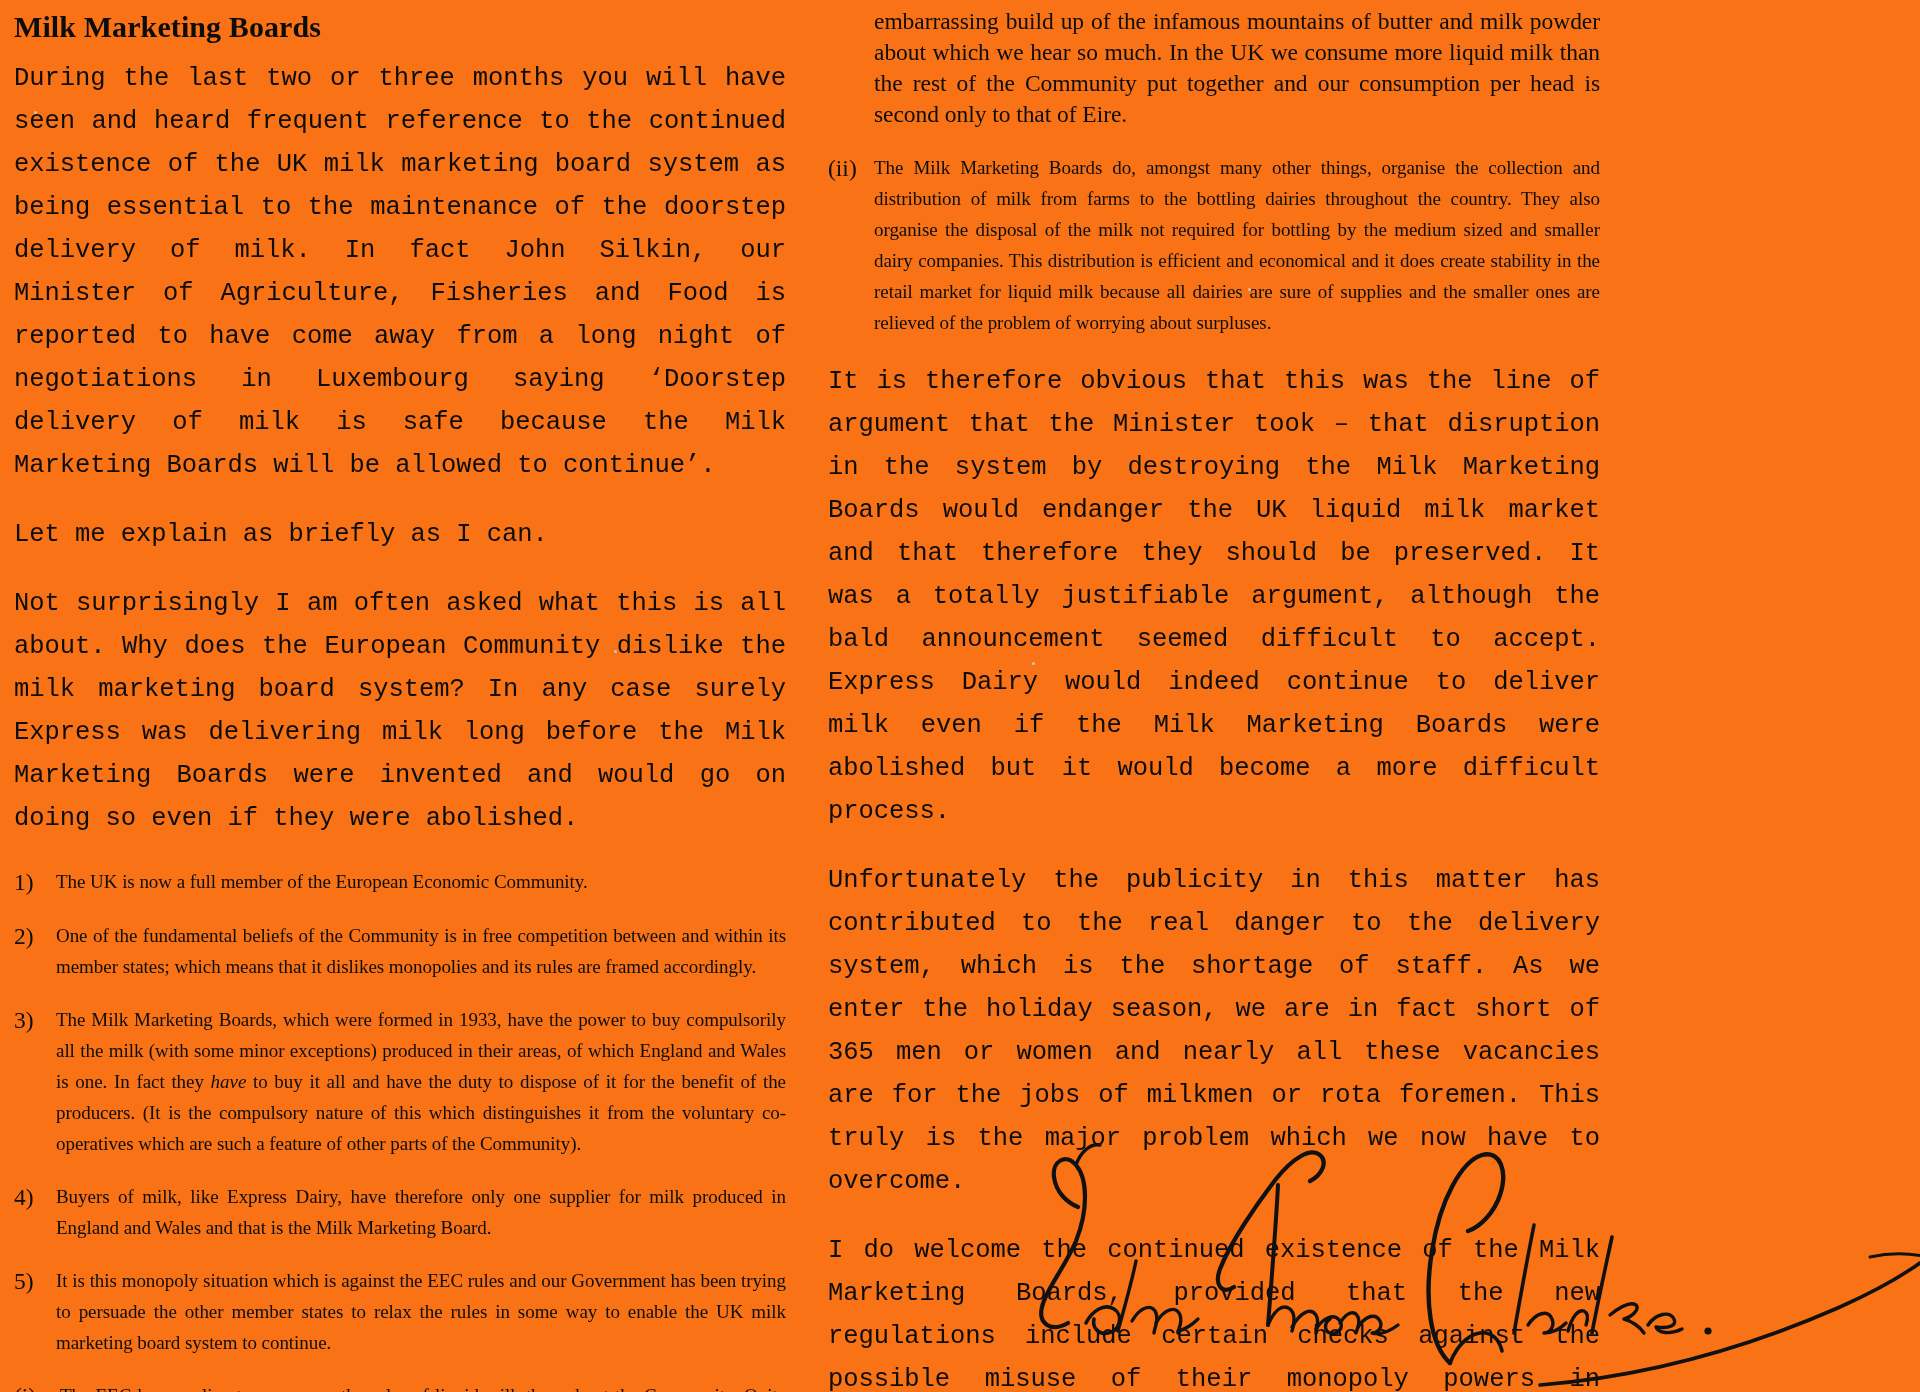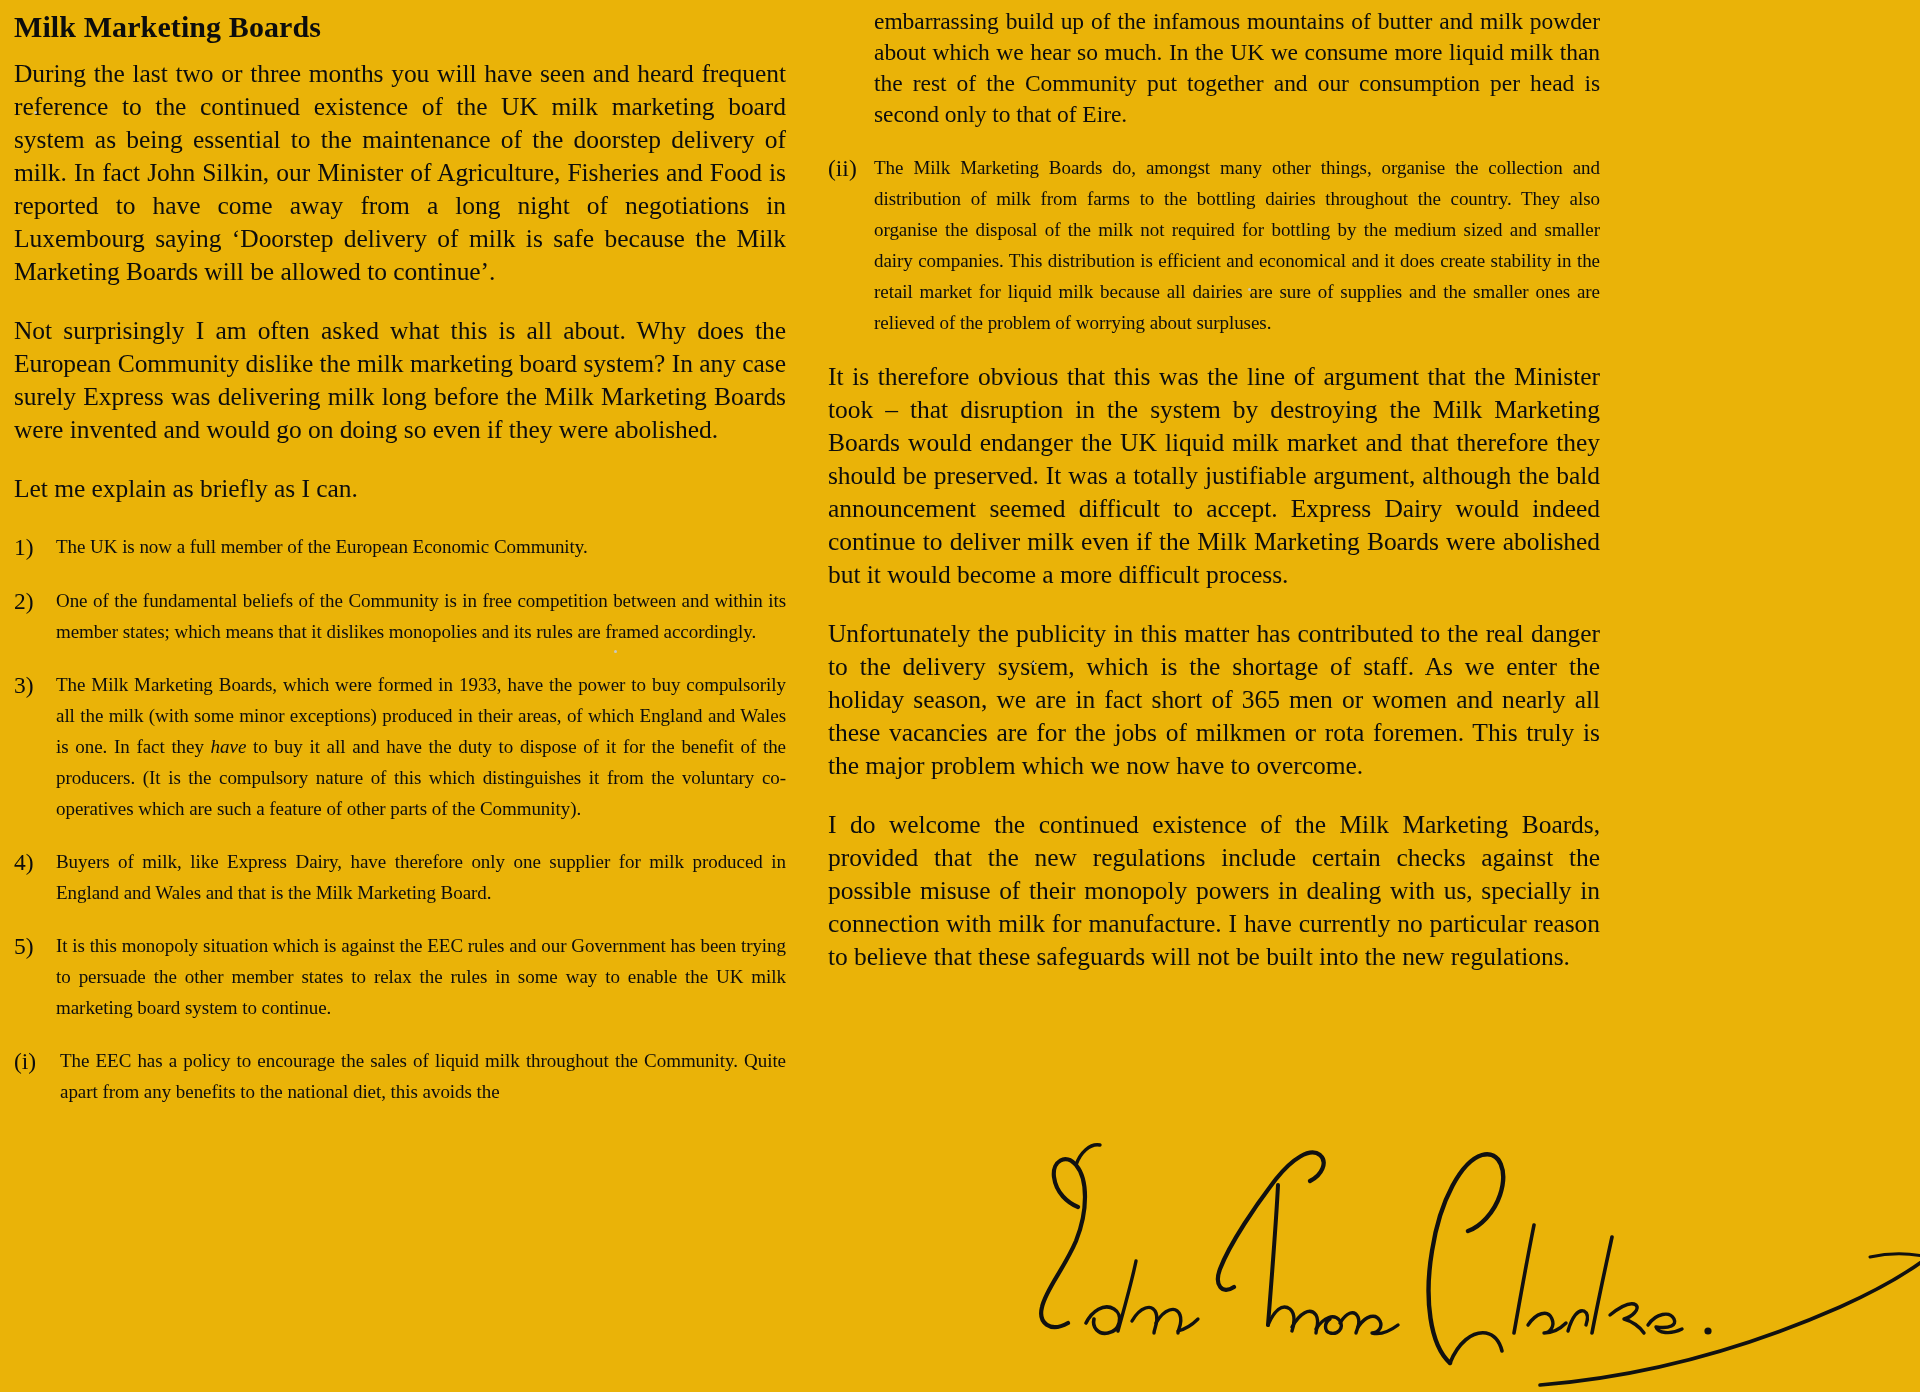--- a/index.html
+++ b/index.html
@@ -11,46 +11,47 @@
     width: 1920px;
     height: 1392px;
     font-family: "Liberation Serif", "DejaVu Serif", serif;
     color: #0d0d0d;
     position: relative;
     overflow: hidden;
   }
   #page {
     position: absolute;
     inset: 0;
-    background: #eab308;
+    background: #f97316;
   }
   .col {
     position: absolute;
     top: 0;
     width: 772px;
   }
   #col-left  { left: 14px;  }
   #col-right { left: 828px; }
 
   h1.article-title {
     font-size: 30px;
     font-weight: bold;
     letter-spacing: 0.1px;
     margin: 10px 0 14px 0;
     line-height: 1.1;
     font-family: "Liberation Serif", "DejaVu Serif", serif;
   }
 
   p.para {
     font-size: 25.5px;
-    line-height: 33px;
+    line-height: 43px;
     text-align: justify;
     text-justify: inter-word;
     margin: 0 0 26px 0;
     letter-spacing: -0.05px;
+    font-family: Liberation Mono, monospace;
   }
   p.para.tight { margin-bottom: 22px; }
   p.para.last  { margin-bottom: 16px; }
 
   
   .list-item {
     display: flex;
     align-items: flex-start;
     margin: 0 0 22px 0;
   }
@@ -99,23 +100,23 @@
 <body>
 
 <div id="page">
 
   <div class="col" id="col-left">
 
     <h1 class="article-title">Milk Marketing Boards</h1>
 
     <p class="para">During the last two or three months you will have seen and heard frequent reference to the continued existence of the UK milk marketing board system as being essential to the maintenance of the doorstep delivery of milk. In fact John Silkin, our Minister of Agriculture, Fisheries and Food is reported to have come away from a long night of negotiations in Luxembourg saying ‘Doorstep delivery of milk is safe because the Milk Marketing Boards will be allowed to continue’.</p>
 
+    <p class="para">Let me explain as briefly as I can.</p>
+
     <p class="para">Not surprisingly I am often asked what this is all about. Why does the European Community dislike the milk marketing board system? In any case surely Express was delivering milk long before the Milk Marketing Boards were invented and would go on doing so even if they were abolished.</p>
-
-    <p class="para">Let me explain as briefly as I can.</p>
 
     <div class="list-item">
       <span class="marker">1)</span>
       <span class="body">The UK is now a full member of the European Economic Community.</span>
     </div>
 
     <div class="list-item">
       <span class="marker">2)</span>
       <span class="body">One of the fundamental beliefs of the Community is in free competition between and within its member states; which means that it dislikes monopolies and its rules are framed accordingly.</span>
     </div>

